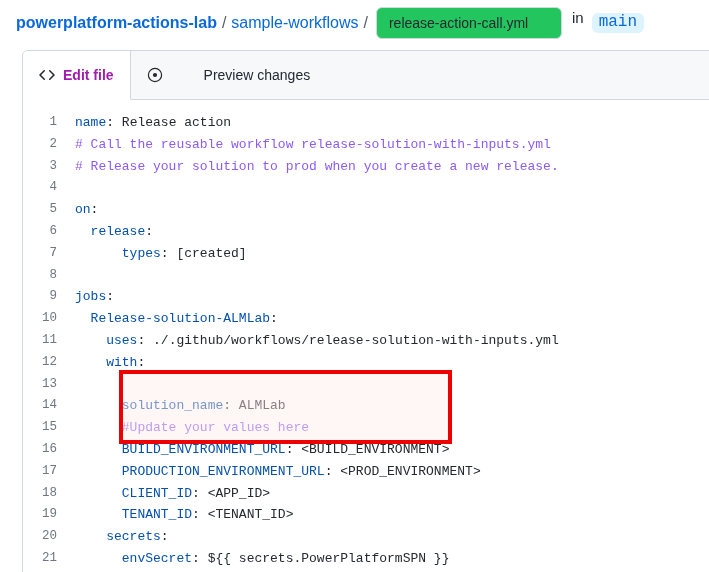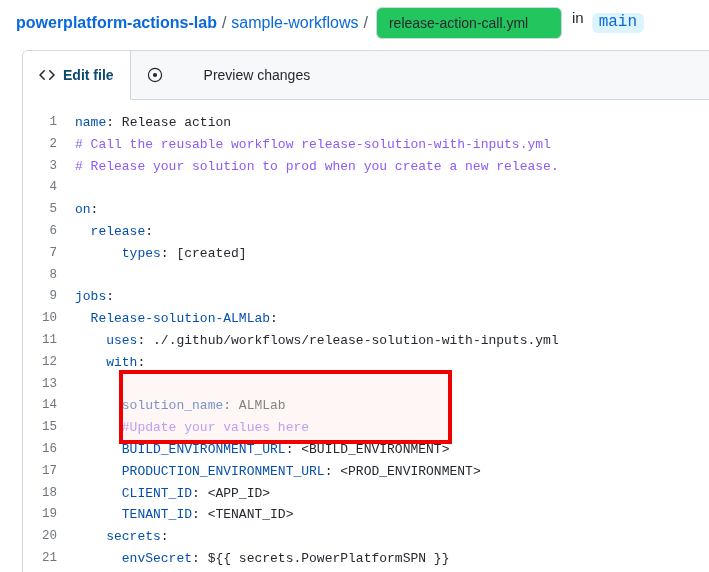--- a/index.html
+++ b/index.html
@@ -93,21 +93,21 @@
     gap: 8px;
     padding: 0 16px;
     font-size: 14px;
     cursor: pointer;
     border-right: 1px solid #d0d7de;
     box-sizing: border-box;
   }
   .tab.active {
     background: #ffffff;
     font-weight: 700;
-    color: #0c4a6e;
+    color: #a21caf;
     border-bottom: 1px solid #ffffff;
     margin-bottom: -1px;
   }
   .tab.inactive {
     background: #f6f8fa;
     color: #24292f;
     font-weight: 400;
     border-right: none;
     gap: 41px;
   }

